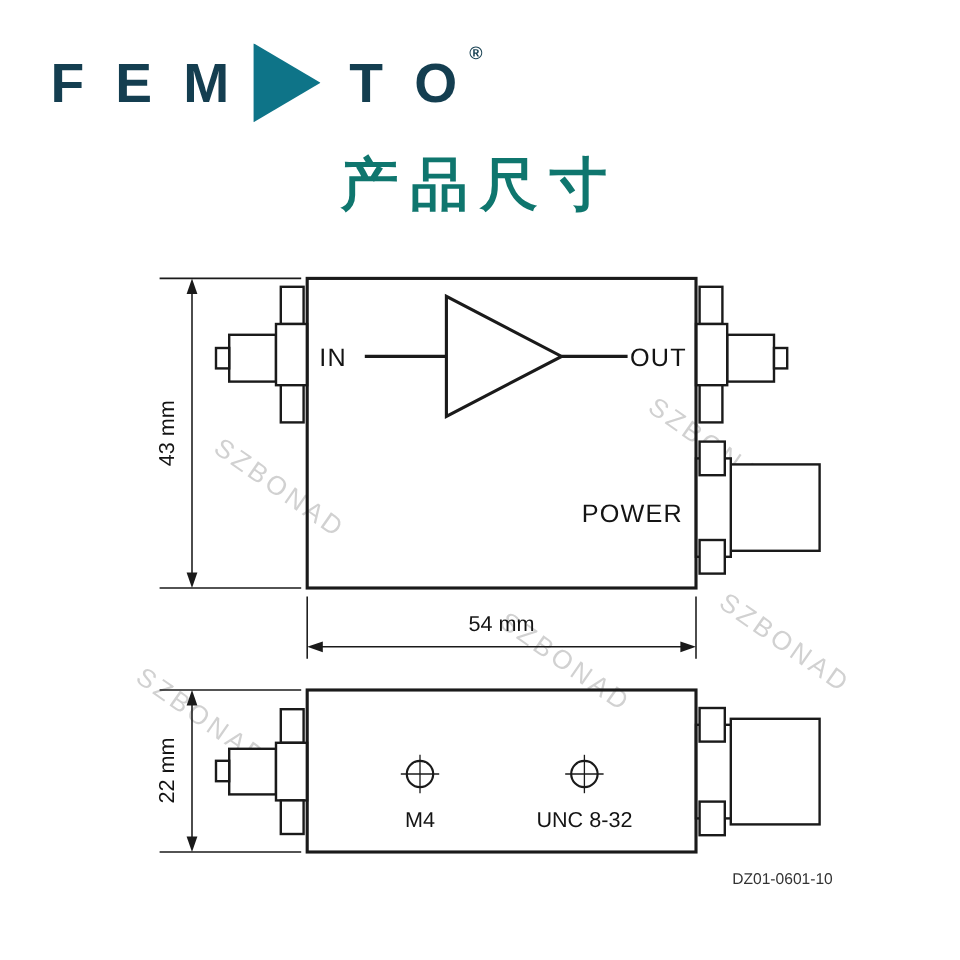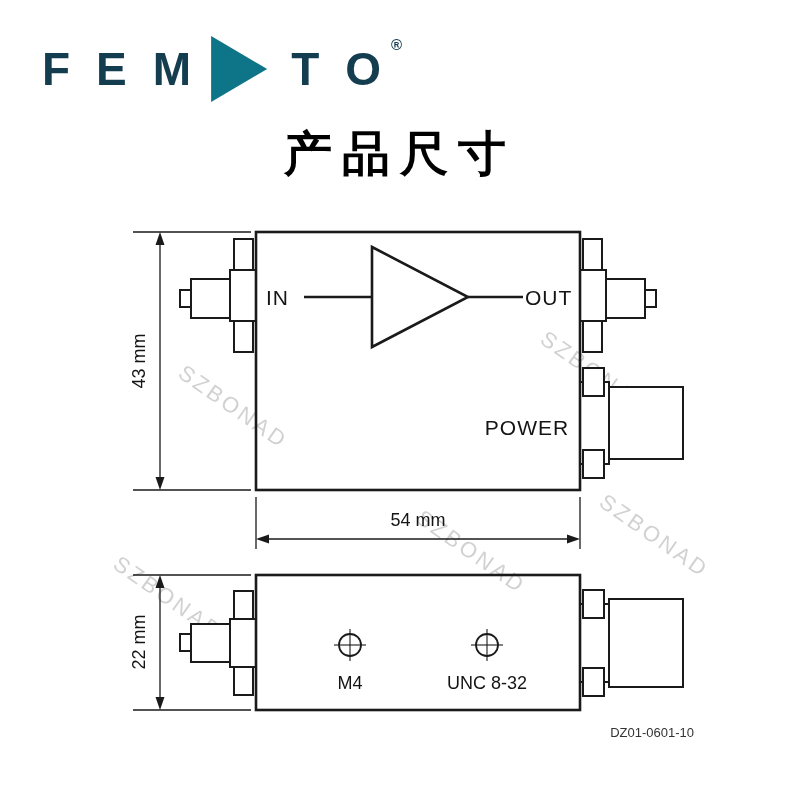--- a/index.html
+++ b/index.html
@@ -21,21 +21,21 @@
     clip-path:polygon(0 0,100% 50%,0 100%);
     margin-left:-6px;margin-right:-2px;
   }
   .logo-reg{
     font-size:15px;font-weight:bold;color:#143e50;
     align-self:flex-start;margin-left:-16px;margin-top:0px;
   }
   
   .title{
     position:absolute;top:122px;left:0;width:800px;text-align:center;
-    font-size:48px;font-weight:bold;color:#000000;letter-spacing:10px;z-index:3;
+    font-size:48px;font-weight:bold;color:#0f766e;letter-spacing:10px;z-index:3;
   }
   
   .watermark{
     position:absolute;z-index:1;color:#b5b5b5;opacity:0.62;
     font-size:22px;letter-spacing:3px;white-space:nowrap;
     transform:translate(-50%,-50%) rotate(35deg);
     font-family:"Liberation Sans",sans-serif;
   }
   
   svg.drawing{position:absolute;left:0;top:0;z-index:2;}

